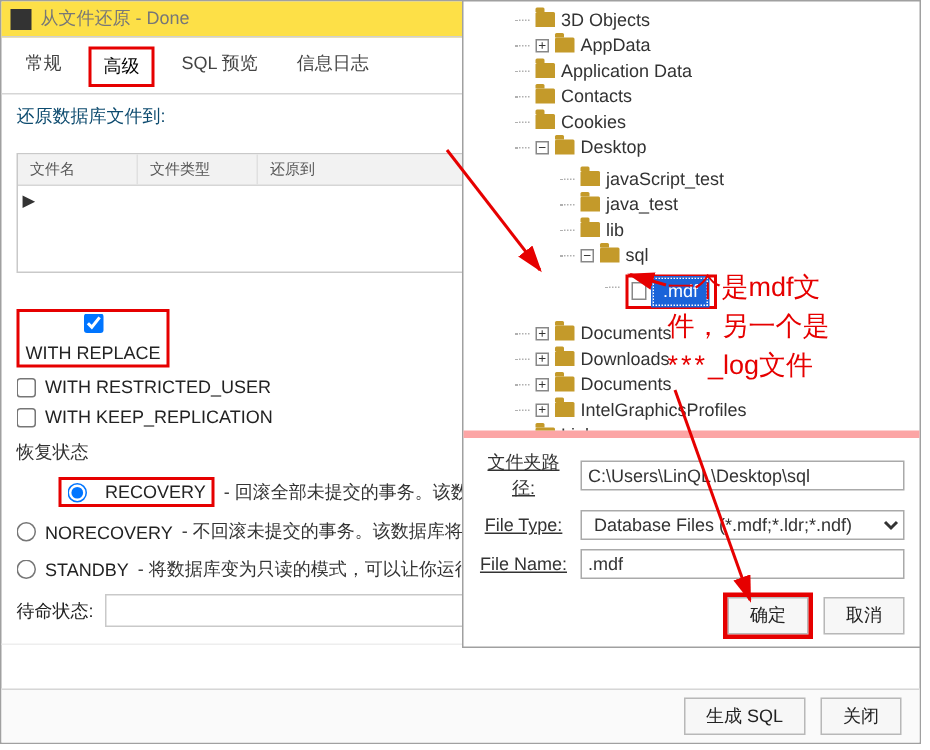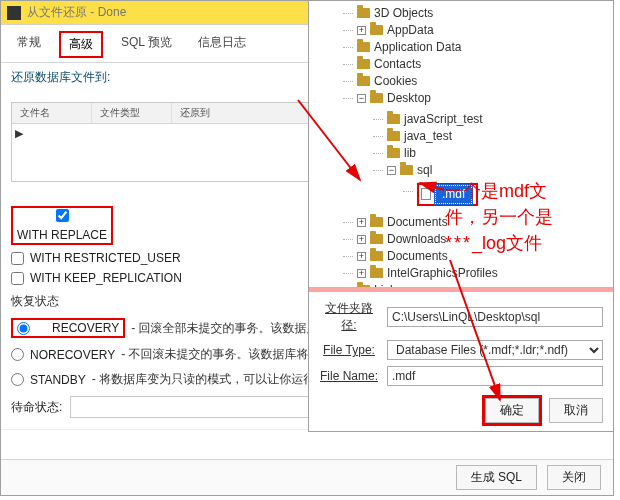--- a/index.html
+++ b/index.html
@@ -126,21 +126,21 @@
     display: flex;
     align-items: center;
     gap: 6px;
     margin: 8px 0;
   }
   .radio-row input[type=radio]{ margin: 0; }
   .radio-row .desc { color: #333; white-space: nowrap; overflow: hidden; text-overflow: ellipsis; }
   .radio-redbox {
     border: 2px solid #e60000;
     padding: 1px 4px;
-    display: inline-flex; align-items:center; gap:22px;
+    display: inline-flex; align-items:center; gap:12px;margin-left:28px;
   }
   .row-flex { display:flex; align-items:center; gap:8px; margin-top:6px;}
   .readonly-box {
     border: 1px solid #c9c9c9;
     height: 22px;
     flex: 1;
     background: #fff;
   }
   .footer {
     position: absolute;

